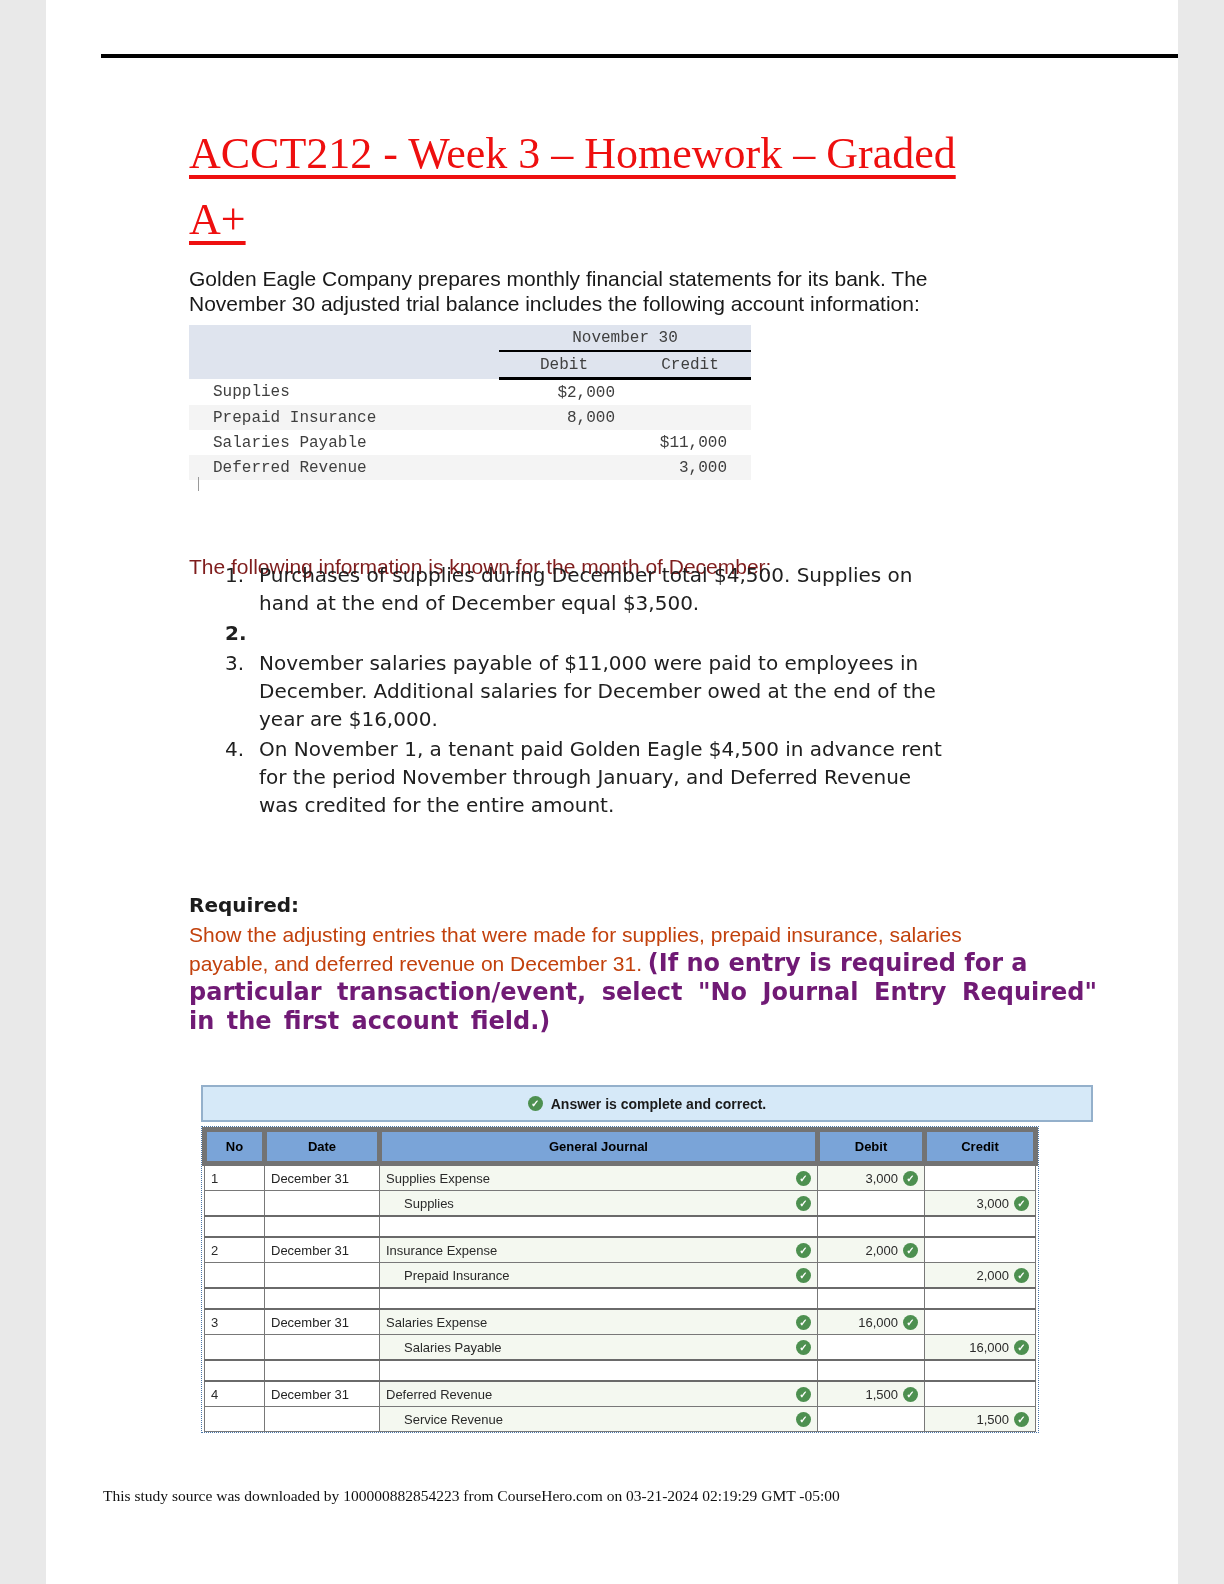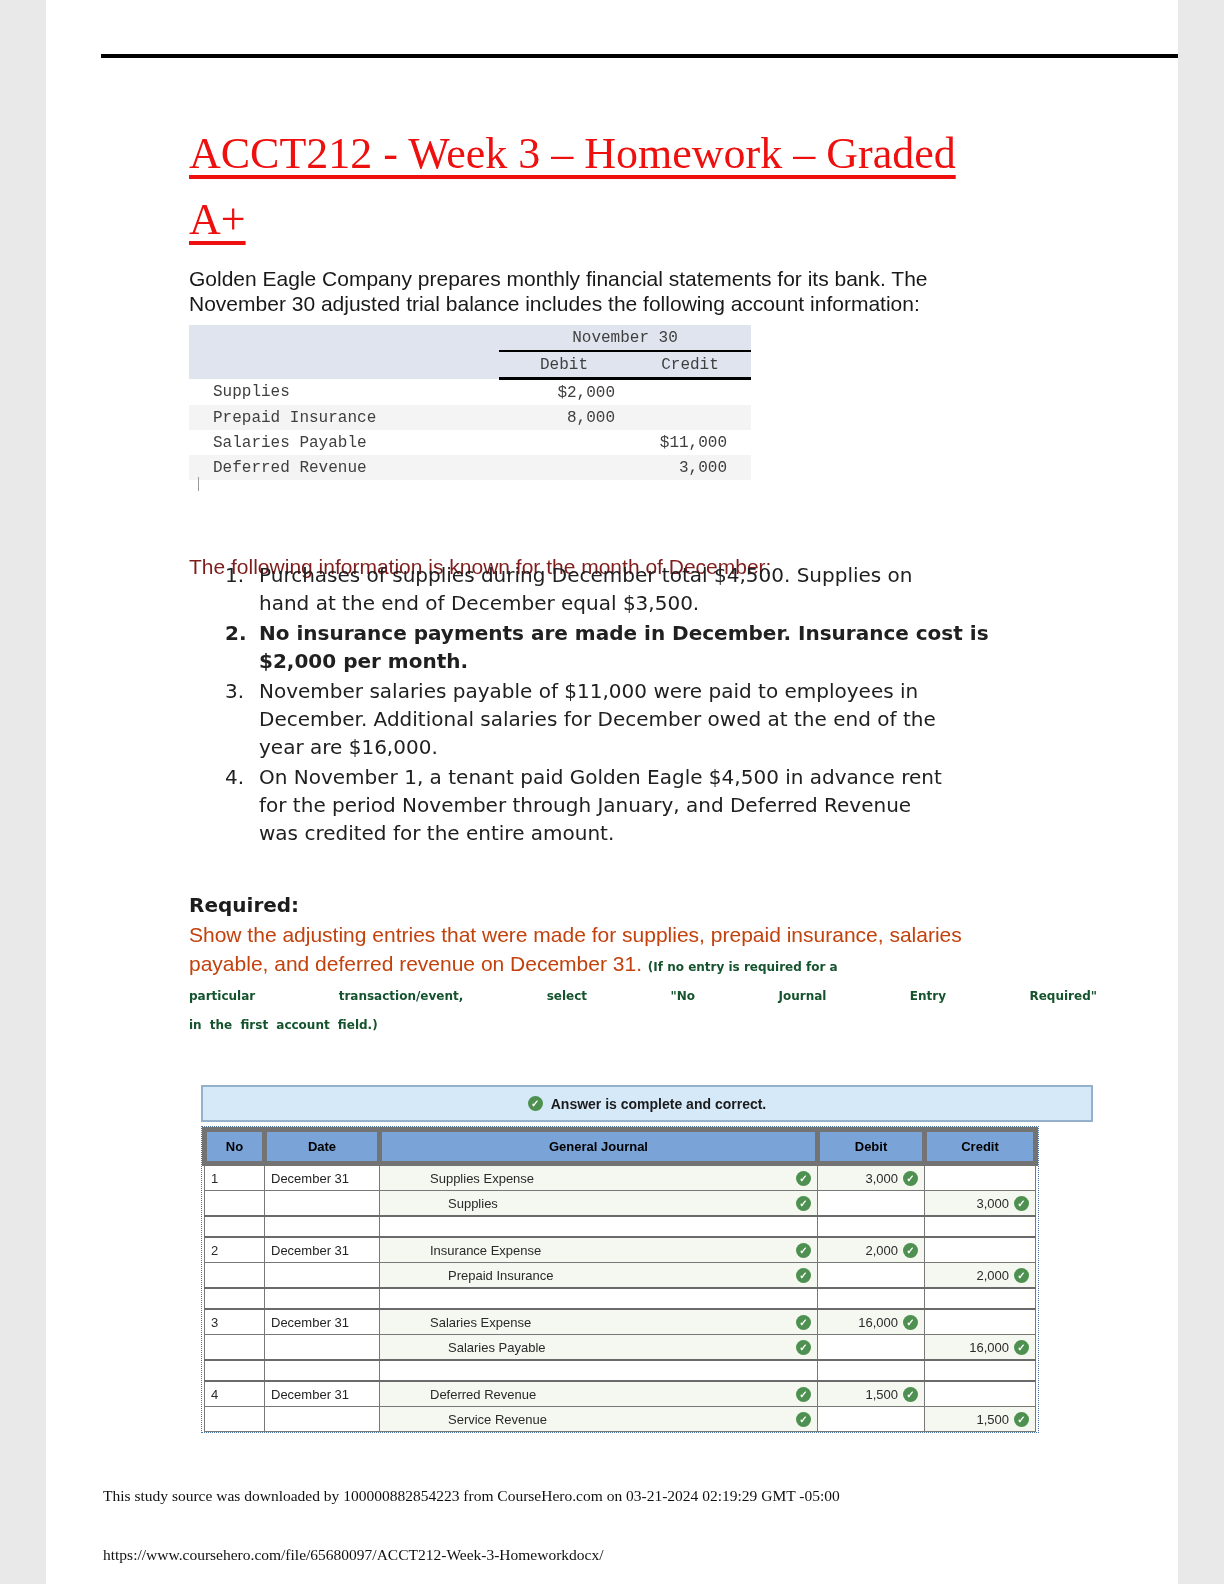--- a/index.html
+++ b/index.html
@@ -41,21 +41,21 @@
   .item{display:flex;margin-bottom:2px;}
   .item .num{flex:none;width:70px;padding-left:36px;box-sizing:border-box;}
   .item .txt{white-space:pre-line;}
   .item.bold{font-weight:bold;}
 
   
   .req-head{position:absolute;left:143px;top:893px;
             font-family:"DejaVu Sans",sans-serif;font-size:20px;font-weight:bold;color:#1c1c1c;}
   .p-req{position:absolute;left:143px;top:920px;width:908px;font-size:21px;line-height:29px;}
   .p-req .black{color:#c2410c;font-family:"Liberation Sans",sans-serif;}
-  .p-req .red{color:#14532d;font-family:"DejaVu Sans",sans-serif;font-weight:bold;font-size:12px;}
+  .p-req .red{color:#701a75;font-family:"DejaVu Sans",sans-serif;font-weight:bold;font-size:24px;}
   .p-req .just{text-align:justify;text-align-last:justify;}
   .p-req .sp4{word-spacing:4px;}
 
   
   .banner{position:absolute;left:155px;top:1085px;width:892px;height:37px;box-sizing:border-box;
           background:#d6e9f8;border:2px solid #94b0cb;
           display:flex;align-items:center;justify-content:center;gap:8px;
           font-size:14px;font-weight:bold;color:#1b1b1b;}
 
   .chk{display:inline-flex;flex:none;width:15px;height:15px;border-radius:50%;
@@ -63,21 +63,21 @@
        align-items:center;justify-content:center;line-height:15px;}
 
   
   .journal{position:absolute;left:155px;top:1126px;border:1px dotted #4a76a8;background:#fff;}
   table.jt{border-collapse:collapse;table-layout:fixed;width:831px;font-size:13px;color:#2a2a2a;}
   table.jt th{background:#7aa4d8;border:5px solid #737373;height:29px;
               font-size:13px;font-weight:bold;color:#000;text-align:center;padding:0;}
   table.jt td{border:1px solid #787878;height:24px;padding:0 6px;background:#fff;
               vertical-align:middle;overflow:hidden;}
   table.jt td.filled{background:#f4f8f0;}
-  .cf{display:flex;justify-content:space-between;align-items:center;margin-left:44px;}
+  .cf{display:flex;justify-content:space-between;align-items:center;}
   .cfr{display:flex;justify-content:flex-end;align-items:center;gap:5px;}
   .indent{padding-left:18px;}
   tr.spacer td{height:19px;border-top:2px solid #6a6a6a;border-bottom:2px solid #6a6a6a;}
   td.c-no{padding-left:8px;}
   td.c-date{padding-left:7px;color:#242424;}
 
   
   .f-line{position:absolute;left:57px;font-family:"Liberation Serif",serif;
           font-size:15.5px;color:#101010;}
   .f1{top:1487px;}
@@ -143,22 +143,20 @@
   <p class="p-following">The following information is known for the month of December:</p>
 
   <div class="list">
     <div class="item">
       <span class="num">1.</span>
       <span class="txt">Purchases of supplies during December total $4,500. Supplies on
 hand at the end of December equal $3,500.</span>
     </div>
     <div class="item bold">
       <span class="num">2.</span>
-      <span class="txt">No insurance payments are made in December. Insurance cost is
-$2,000 per month.</span>
     </div>
     <div class="item">
       <span class="num">3.</span>
       <span class="txt">November salaries payable of $11,000 were paid to employees in
 December. Additional salaries for December owed at the end of the
 year are $16,000.</span>
     </div>
     <div class="item">
       <span class="num">4.</span>
       <span class="txt">On November 1, a tenant paid Golden Eagle $4,500 in advance rent
@@ -357,15 +355,14 @@
                 <span>1,500</span>
                 <span class="chk">✓</span>
               </div>
             </td>
       </tr>
     </tbody>
       </table>
   </div>
 
   <div class="f-line f1">This study source was downloaded by 100000882854223 from CourseHero.com on 03-21-2024 02:19:29 GMT -05:00</div>
-  <div class="f-line f2">https://www.coursehero.com/file/65680097/ACCT212-Week-3-Homeworkdocx/</div>
 
 </div>
 
 </body></html>

